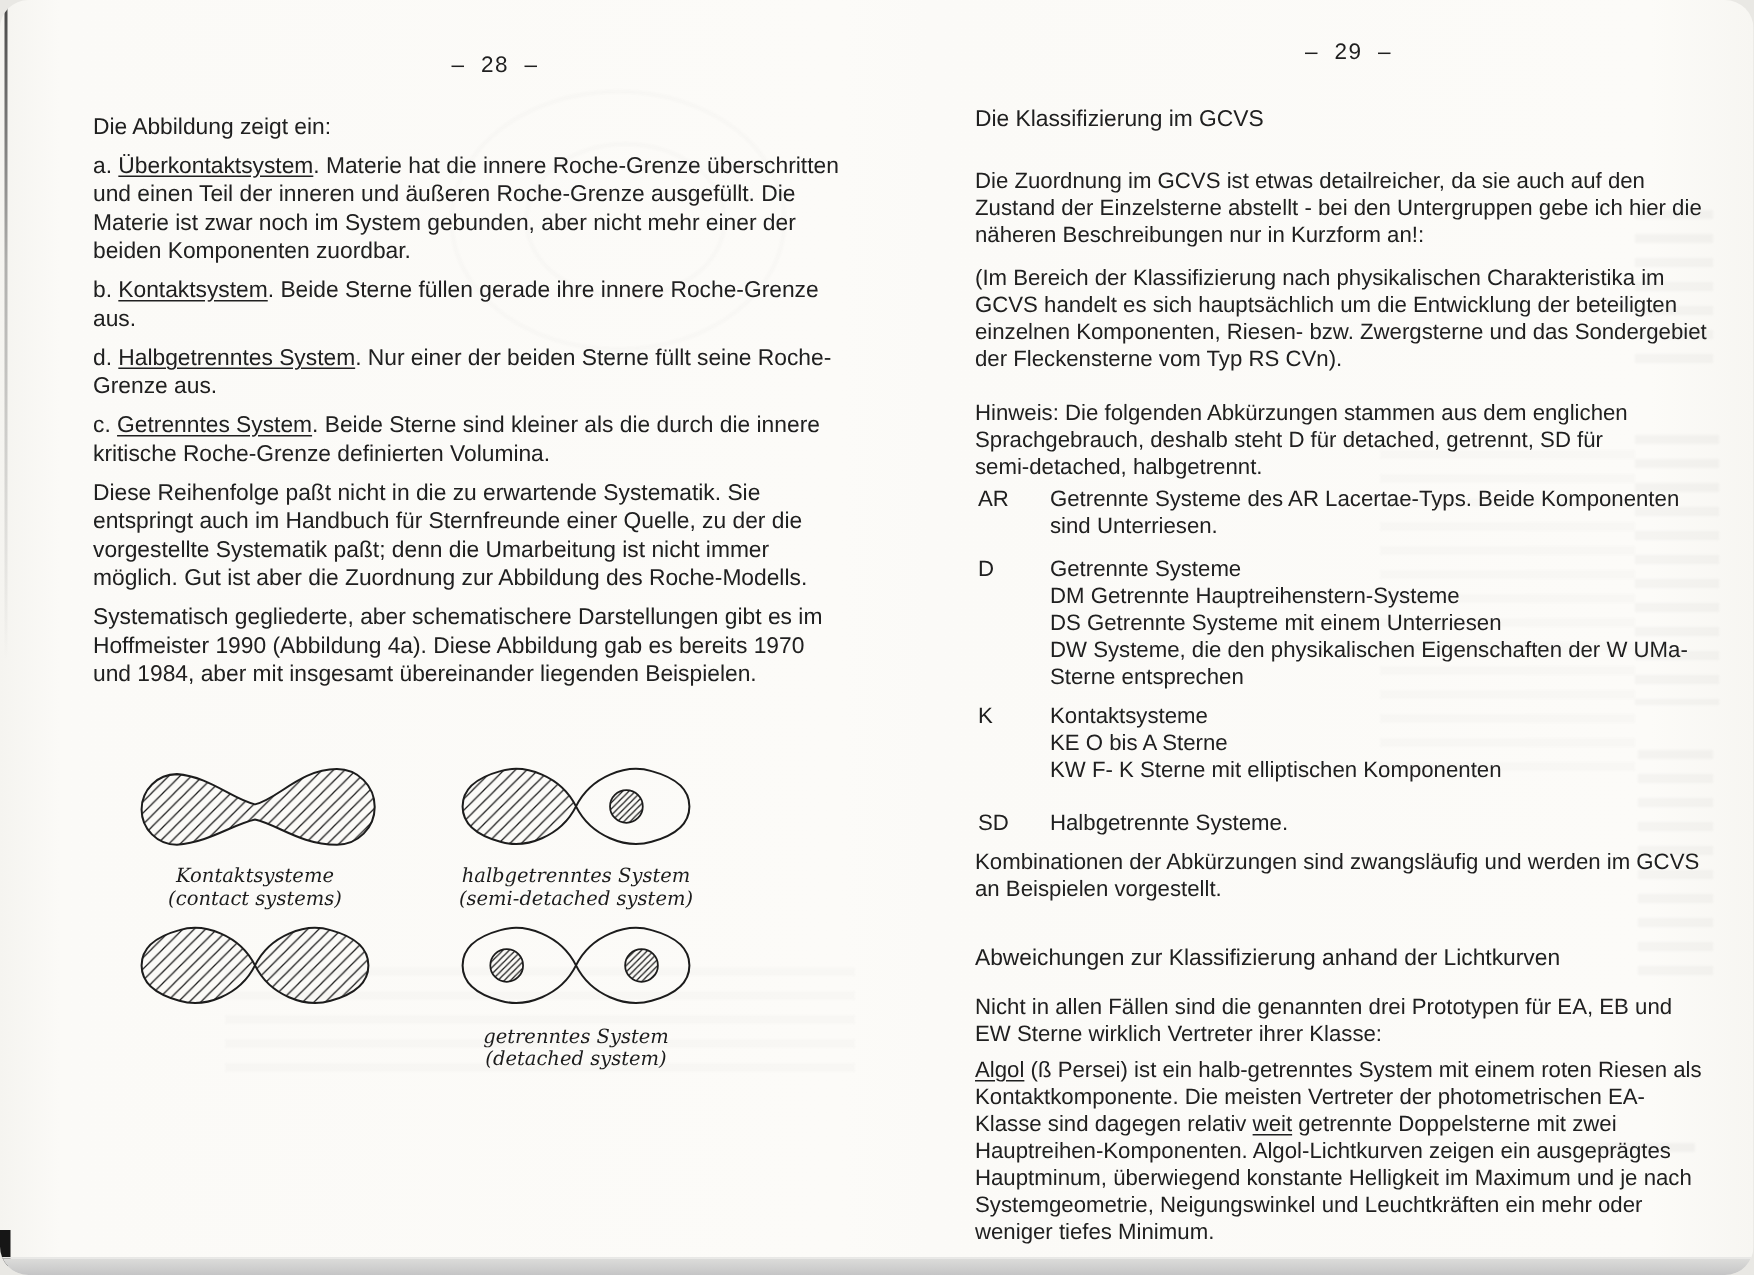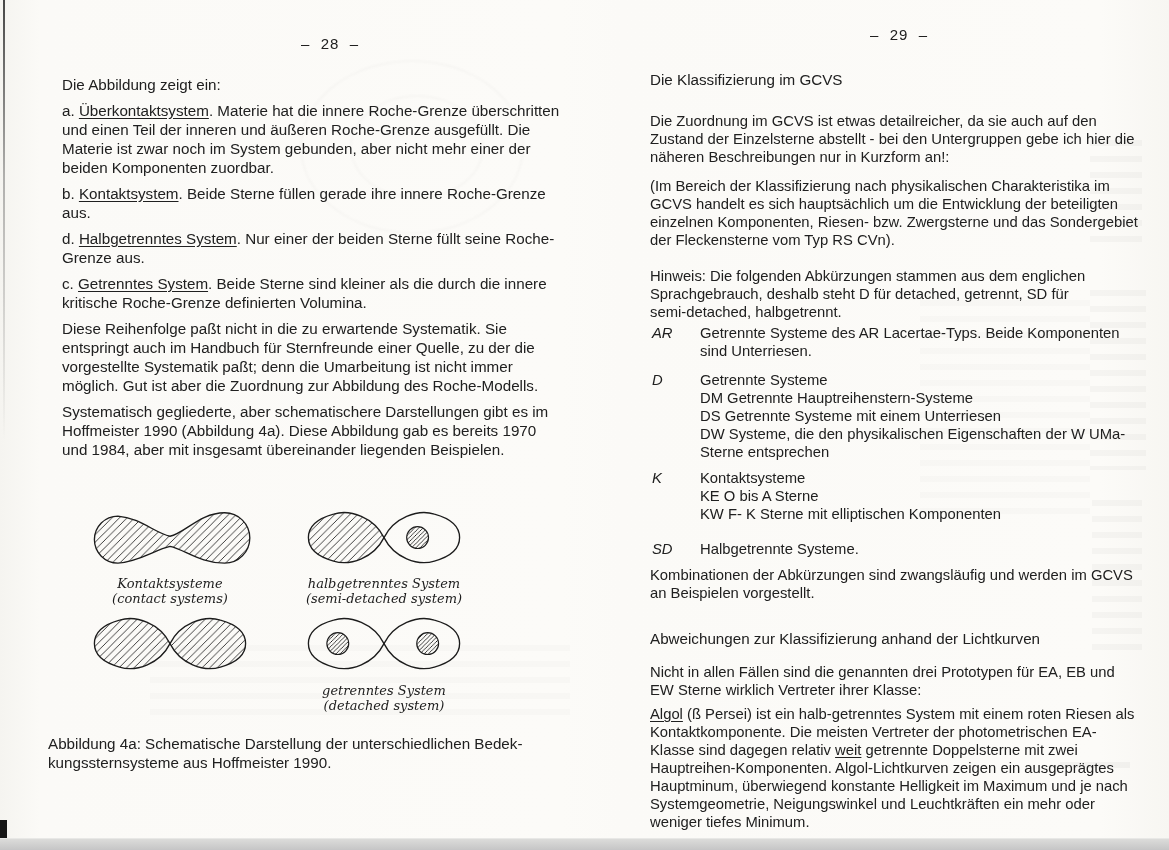--- a/index.html
+++ b/index.html
@@ -1,35 +1,35 @@
 <!DOCTYPE html>
 <html><head>
 <meta charset="utf-8">
 <style>
   html,body { margin:0; padding:0; background:#e9e8e4; }
   #scan {
     position:relative; width:1169px; height:850px; overflow:hidden;
     background: linear-gradient(90deg,#f5f4f0 0,#fbfaf7 40px,#fcfbf8 560px,#fbfaf7 620px,#fcfbf8 1100px,#f7f6f2 1169px);
-    font-family:"Liberation Sans", sans-serif; color:#202020;
+    font-family:"Liberation Sans", sans-serif; color:#202020;border-radius:19px;
   }
   .col { position:absolute; top:0; }
   #left-col  { left:62px;  width:536px; font-size:15.2px; line-height:19px; padding-top:34px; }
   #right-col { left:650px; width:498px; font-size:14.8px; line-height:18px; padding-top:26px; }
   .pageno { text-align:center; white-space:pre; letter-spacing:1px; font-size:15px; }
   p, .para { margin:0 0 7px 0; white-space:pre-line; }
   #left-col .intro { margin-top:22px; }
   h1,h2 { font-size:15.2px; font-weight:normal; margin:0; white-space:pre-line; }
   .u { text-decoration:underline; text-underline-offset:2px; }
   
   .h-gcvs { margin:27px 0 9px 0; }
   .p-zuordnung { margin-bottom:11px;margin-top:23px; }
   .p-bereich { margin-bottom:18px; }
   .p-hinweis { margin-bottom:3px; }
   .cls { display:grid; grid-template-columns:48px 1fr; margin:0 0 0 2px; white-space:pre-line; }
-  .cls .code { font-weight:normal;font-style:italic; }
+  .cls .code { font-weight:normal; }
   .cls-ar { margin-bottom:11px; }
   .cls-d  { margin-bottom:8px; }
   .cls-k  { margin-bottom:17px; }
   .cls-sd { margin-bottom:8px; }
   .p-komb { margin-bottom:0; }
   .h-abw { margin:28px 0 0 0; }
   .p-proto { margin:15px 0 6px 0; }
   .p-algol { margin:0; }
   
   #figure-4a { margin-top:39px; }
@@ -125,22 +125,20 @@
         </g>
 
         <text class="fig-label" x="108" y="90" text-anchor="middle">Kontaktsysteme</text>
         <text class="fig-label" x="108" y="105" text-anchor="middle">(contact systems)</text>
         <text class="fig-label" x="322" y="90" text-anchor="middle">halbgetrenntes System</text>
         <text class="fig-label" x="322" y="105" text-anchor="middle">(semi-detached system)</text>
         <text class="fig-label" x="322" y="197" text-anchor="middle">getrenntes System</text>
         <text class="fig-label" x="322" y="212" text-anchor="middle">(detached system)</text>
       </svg>
 
-      <div class="caption">Abbildung 4a: Schematische Darstellung der unterschiedlichen Bedek-
-kungssternsysteme aus Hoffmeister 1990.</div>
     </div>
   </div>
 
   <div class="col" id="right-col">
     <div class="pageno">–  29  –</div>
 
     <h1 class="h-gcvs">Die Klassifizierung im GCVS</h1>
 
     <p class="p-zuordnung">Die Zuordnung im GCVS ist etwas detailreicher, da sie auch auf den
 Zustand der Einzelsterne abstellt - bei den Untergruppen gebe ich hier die

